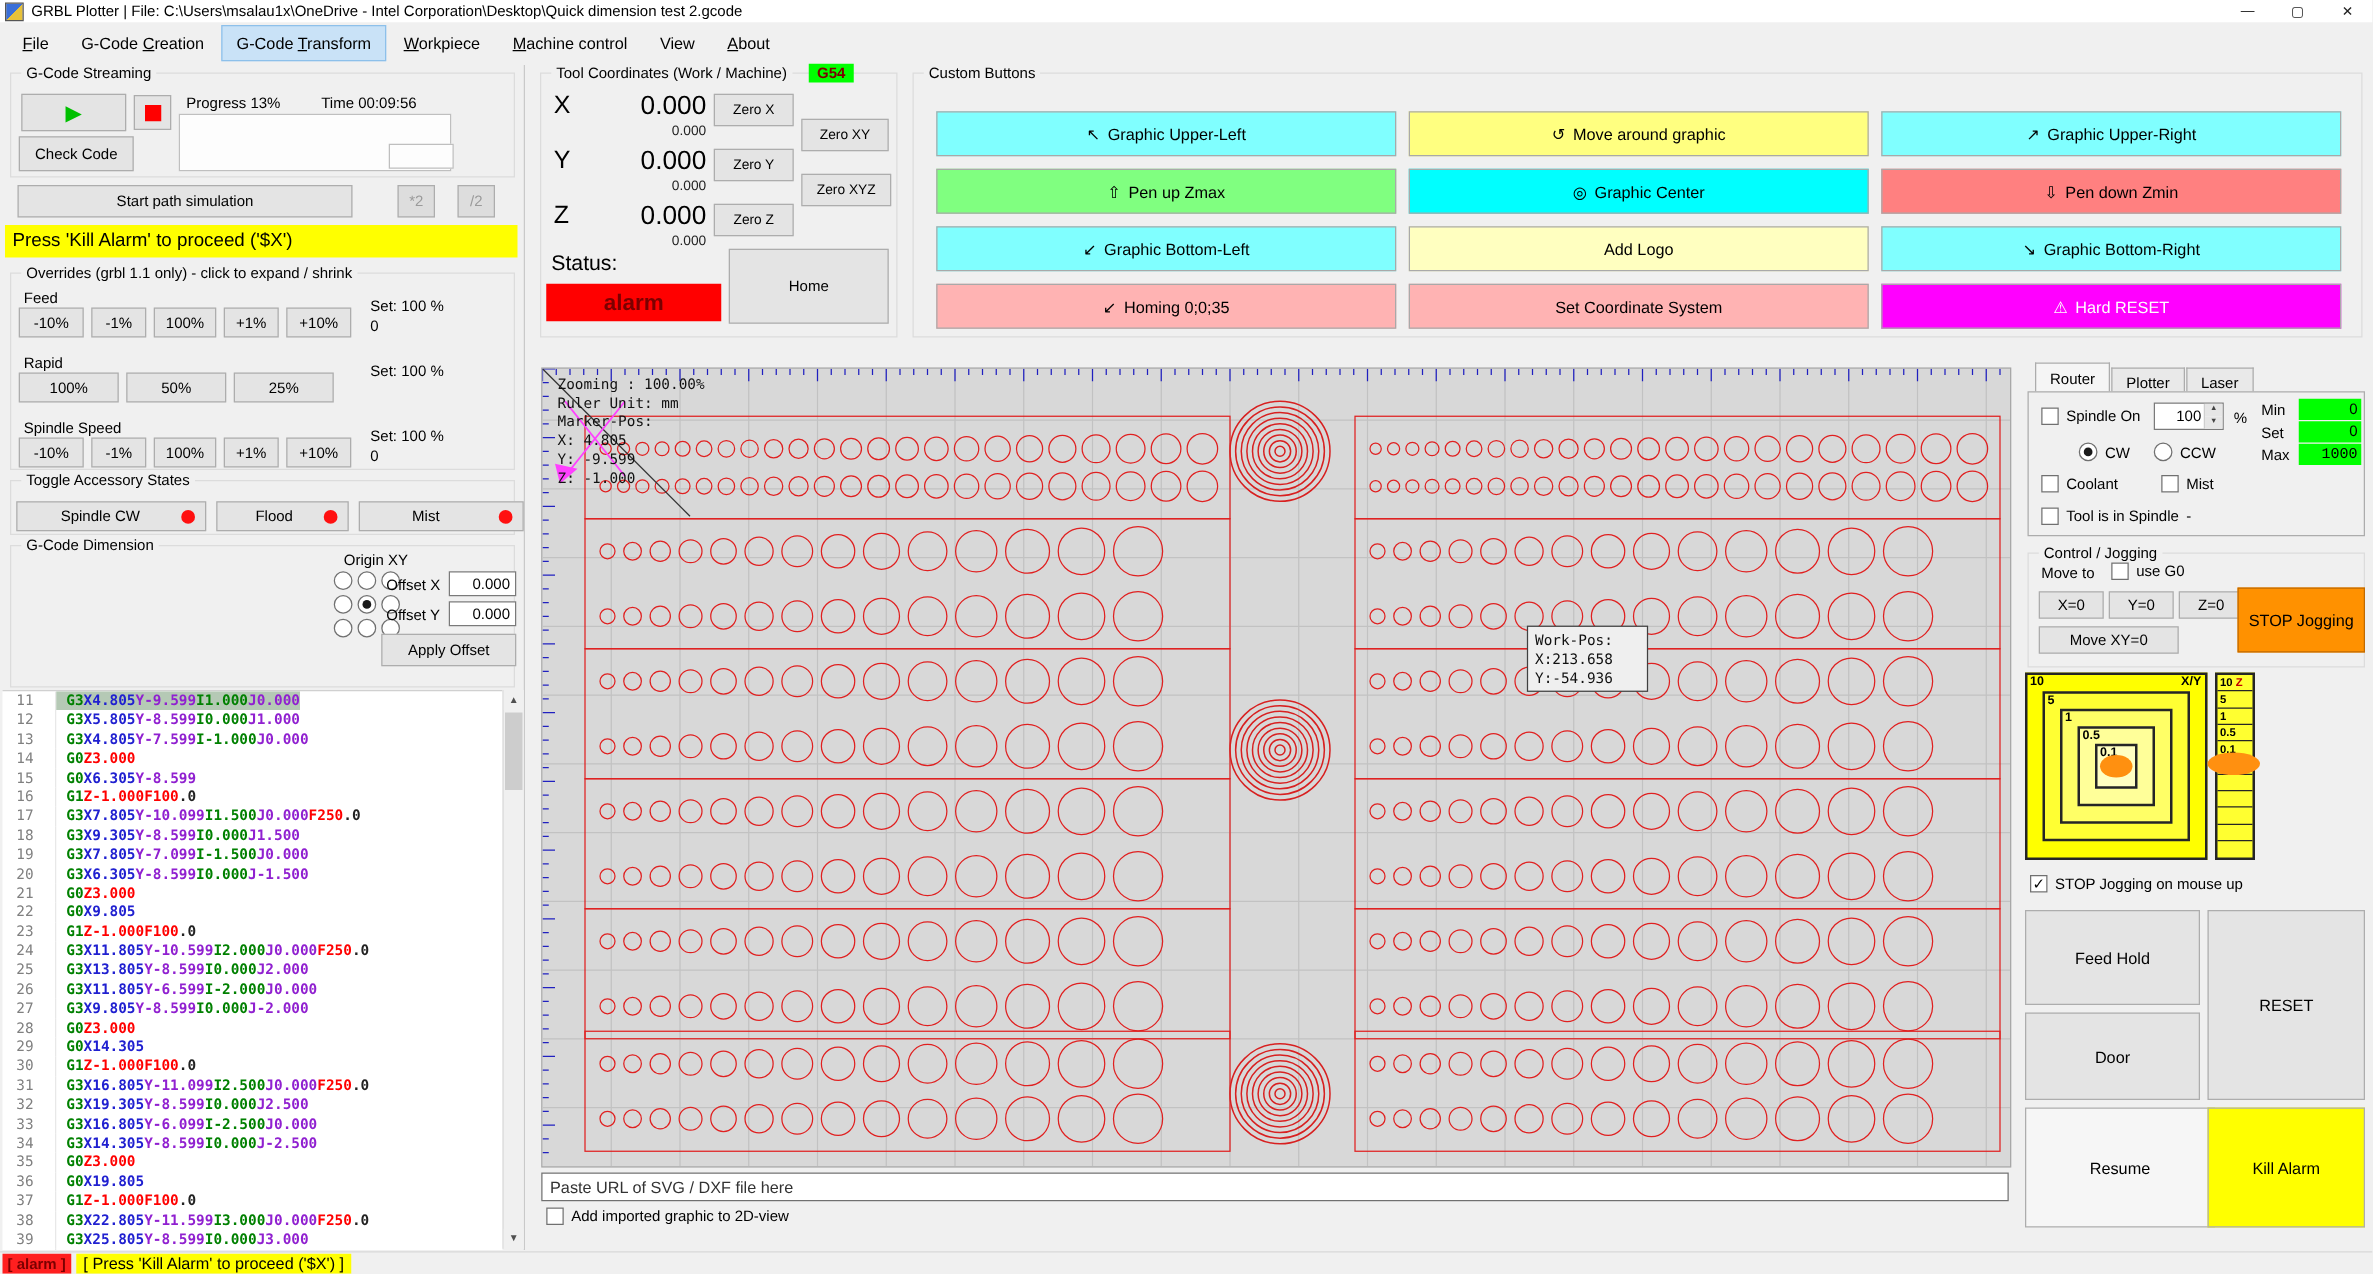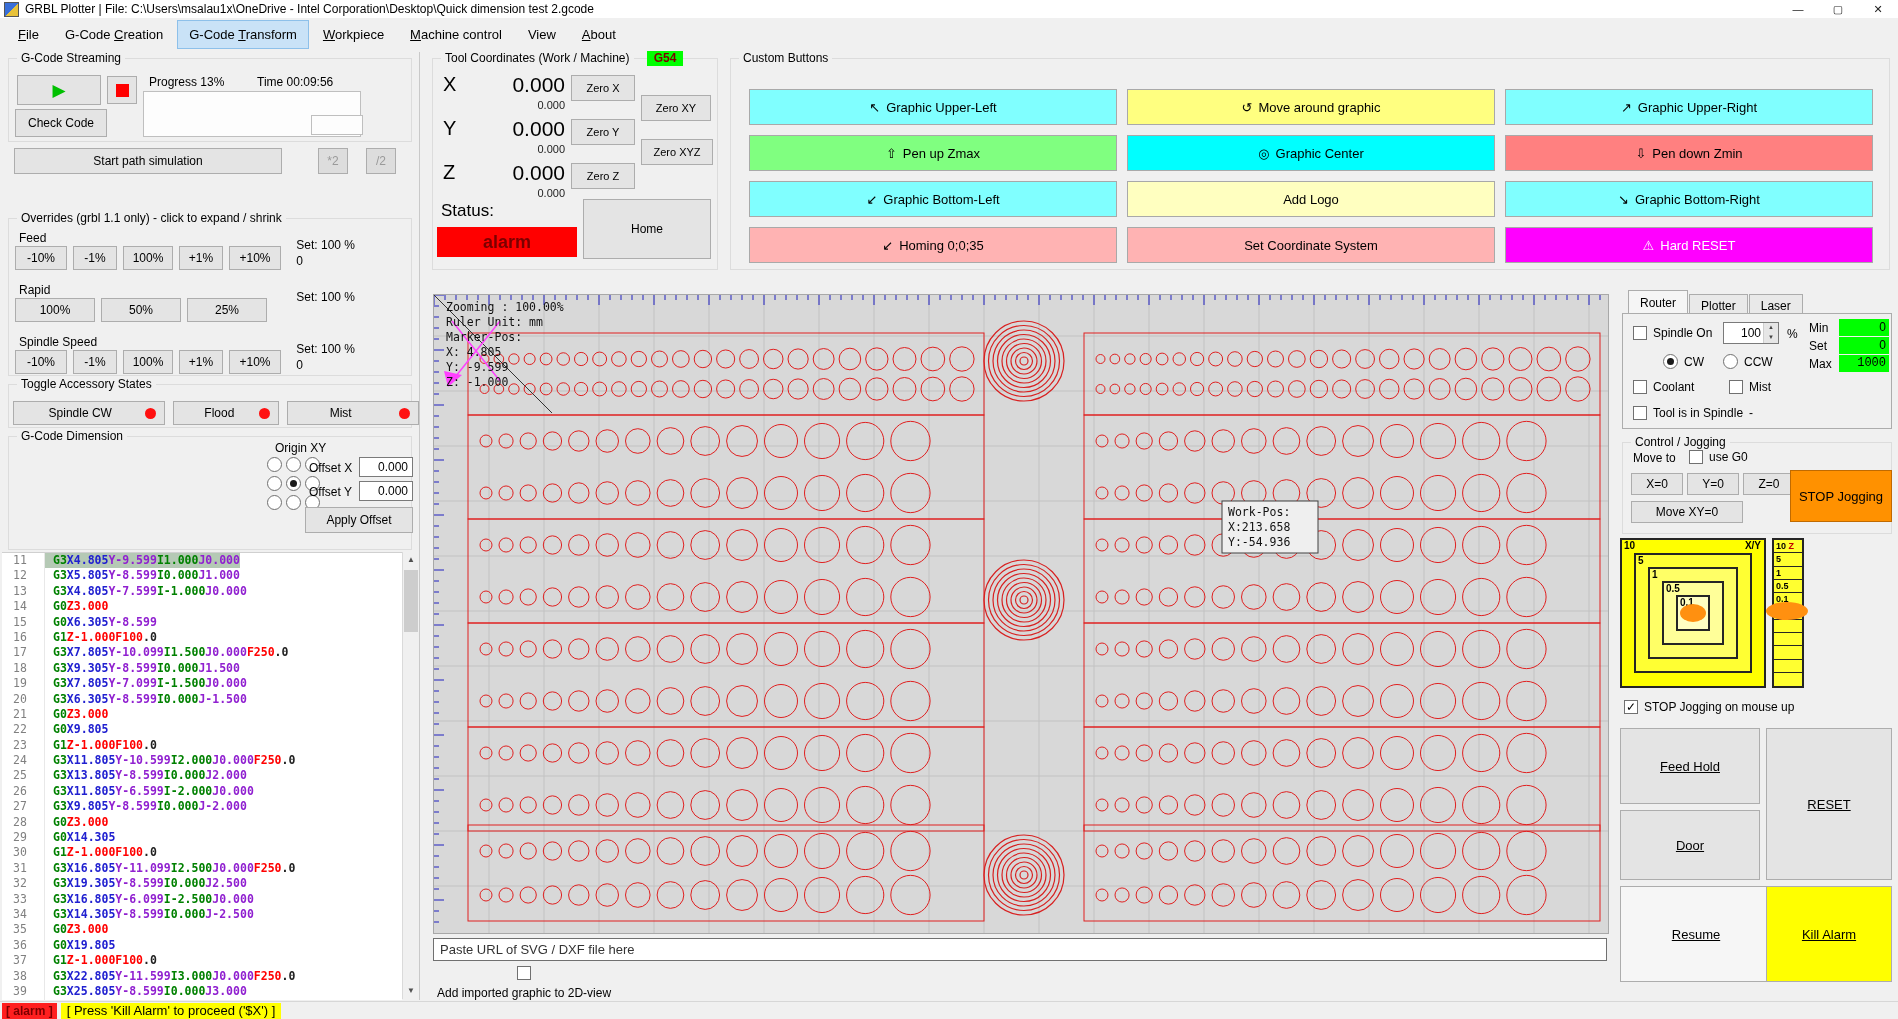--- a/index.html
+++ b/index.html
@@ -67,21 +67,21 @@
   .spinner .arrows{width:14px;display:flex;flex-direction:column;border-left:1px solid #CFCFCF;}
   .spinner .arrows div{flex:1;font-size:6px;text-align:center;background:#E6E6E6;color:#444;line-height:9px;}
   .stop-jog{position:absolute;left:1790px;top:470px;width:102px;height:52px;background:#FF9100;border:1px solid #C06A00;display:flex;align-items:center;justify-content:center;font-size:13px;box-sizing:border-box;}
   .jogpad{position:absolute;left:1620px;top:538px;width:146px;height:150px;}
   .pad-sq{position:absolute;border:2px solid #252525;box-sizing:border-box;}
   .pad-lab{position:absolute;left:2px;top:0px;font-size:10px;font-weight:bold;}
   .pad-axis{position:absolute;right:3px;top:0px;font-size:10px;font-weight:bold;}
   .pad-blob{position:absolute;background:#FF9010;border-radius:50%;}
   .zstrip{position:absolute;left:1772px;top:538px;width:32px;height:150px;border:2px solid #252525;box-sizing:border-box;background:#FFFF30;}
   .z-row{height:13.3px;border-bottom:1px solid #252525;font-size:9px;font-weight:bold;padding-left:2px;box-sizing:border-box;line-height:13px;}
-  .mach-btn{position:absolute;background:#E4E4E4;border:1px solid #ADADAD;display:flex;align-items:center;justify-content:center;font-size:13px;box-sizing:border-box;text-decoration:underline;}
+  .mach-btn{position:absolute;background:#E4E4E4;border:1px solid #ADADAD;display:flex;align-items:center;justify-content:center;font-size:13px;box-sizing:border-box;}
 </style>
 </head>
 <body>
 
 <div class="titlebar">
   <span class="app-icon"></span>
   <span>GRBL Plotter | File: C:\Users\msalau1x\OneDrive - Intel Corporation\Desktop\Quick dimension test 2.gcode</span>
   <span class="win-controls">
     <span class="win-btn">—</span>
     <span class="win-btn">▢</span>
@@ -110,20 +110,21 @@
     </div>
     <span class="lbl" style="left:140px;top:16px;">Progress 13%</span>
     <span class="lbl" style="left:248px;top:16px;">Time 00:09:56</span>
     <div style="position:absolute;left:134px;top:32px;width:218px;height:46px;background:#FDFDFD;border:1px solid #BFBFBF;box-sizing:border-box;"></div>
     <div style="position:absolute;left:302px;top:56px;width:52px;height:20px;background:#FDFDFD;border:1px solid #BFBFBF;box-sizing:border-box;"></div>
     <div class="btn" style="left:6px;top:50px;width:92px;height:28px;">Check Code</div>
   </div>
   <div class="btn" style="left:12px;top:96px;width:268px;height:26px;">Start path simulation</div>
   <div class="btn" style="left:316px;top:96px;width:30px;height:26px;color:#9a9a9a;background:#DDDDDD;">*2</div>
   <div class="btn" style="left:364px;top:96px;width:30px;height:26px;color:#9a9a9a;background:#DDDDDD;">/2</div>
+  <div class="alert-strip">Press 'Kill Alarm' to proceed ('$X')</div>
 
   <div class="group" style="left:6px;top:166px;width:404px;height:158px;">
     <span class="glabel">Overrides (grbl 1.1 only) - click to expand / shrink</span>
     <div id="override-sections" style="position:absolute;left:0;top:8px;right:0;">
         <div class="ov-sec">
           <div class="ov-label">Feed</div>
           <div class="ov-btnrow">
             <div class="btn ov-btn" style="width: 52px;">-10%</div>
             <div class="btn ov-btn" style="width: 44px;">-1%</div>
             <div class="btn ov-btn" style="width: 50px;">100%</div>
@@ -941,21 +942,21 @@
       <text x="12" y="61" font-family="DejaVu Sans Mono, monospace" font-size="11.5" fill="#111111">X: 4.805</text>
       <text x="12" y="76" font-family="DejaVu Sans Mono, monospace" font-size="11.5" fill="#111111">Y: -9.599</text>
       <text x="12" y="91" font-family="DejaVu Sans Mono, monospace" font-size="11.5" fill="#111111">Z: -1.000</text>
       <rect x="788" y="206" width="96" height="52" fill="#EFEFEF" stroke="#404040" stroke-width="1"></rect>
       <text x="794" y="221" font-family="DejaVu Sans Mono, monospace" font-size="11.5" fill="#111111">Work-Pos:</text>
       <text x="794" y="236" font-family="DejaVu Sans Mono, monospace" font-size="11.5" fill="#111111">X:213.658</text>
       <text x="794" y="251" font-family="DejaVu Sans Mono, monospace" font-size="11.5" fill="#111111">Y:-54.936</text>
     </svg>
 </div>
 <input class="url-input" readonly="" value="Paste URL of SVG / DXF file here" style="">
-<div class="cb-row" style="left:437px;top:966px;flex-direction:column;">
+<div class="cb-row" style="left:437px;top:966px;">
   <span class="checkbox"></span>
   <span>Add imported graphic to 2D-view</span>
 </div>
 
 <div class="tabrow" id="tab-row">
     <div class="tab active">Router</div>
     <div class="tab">Plotter</div>
     <div class="tab">Laser</div>
   </div>
 <div class="tabpage">

